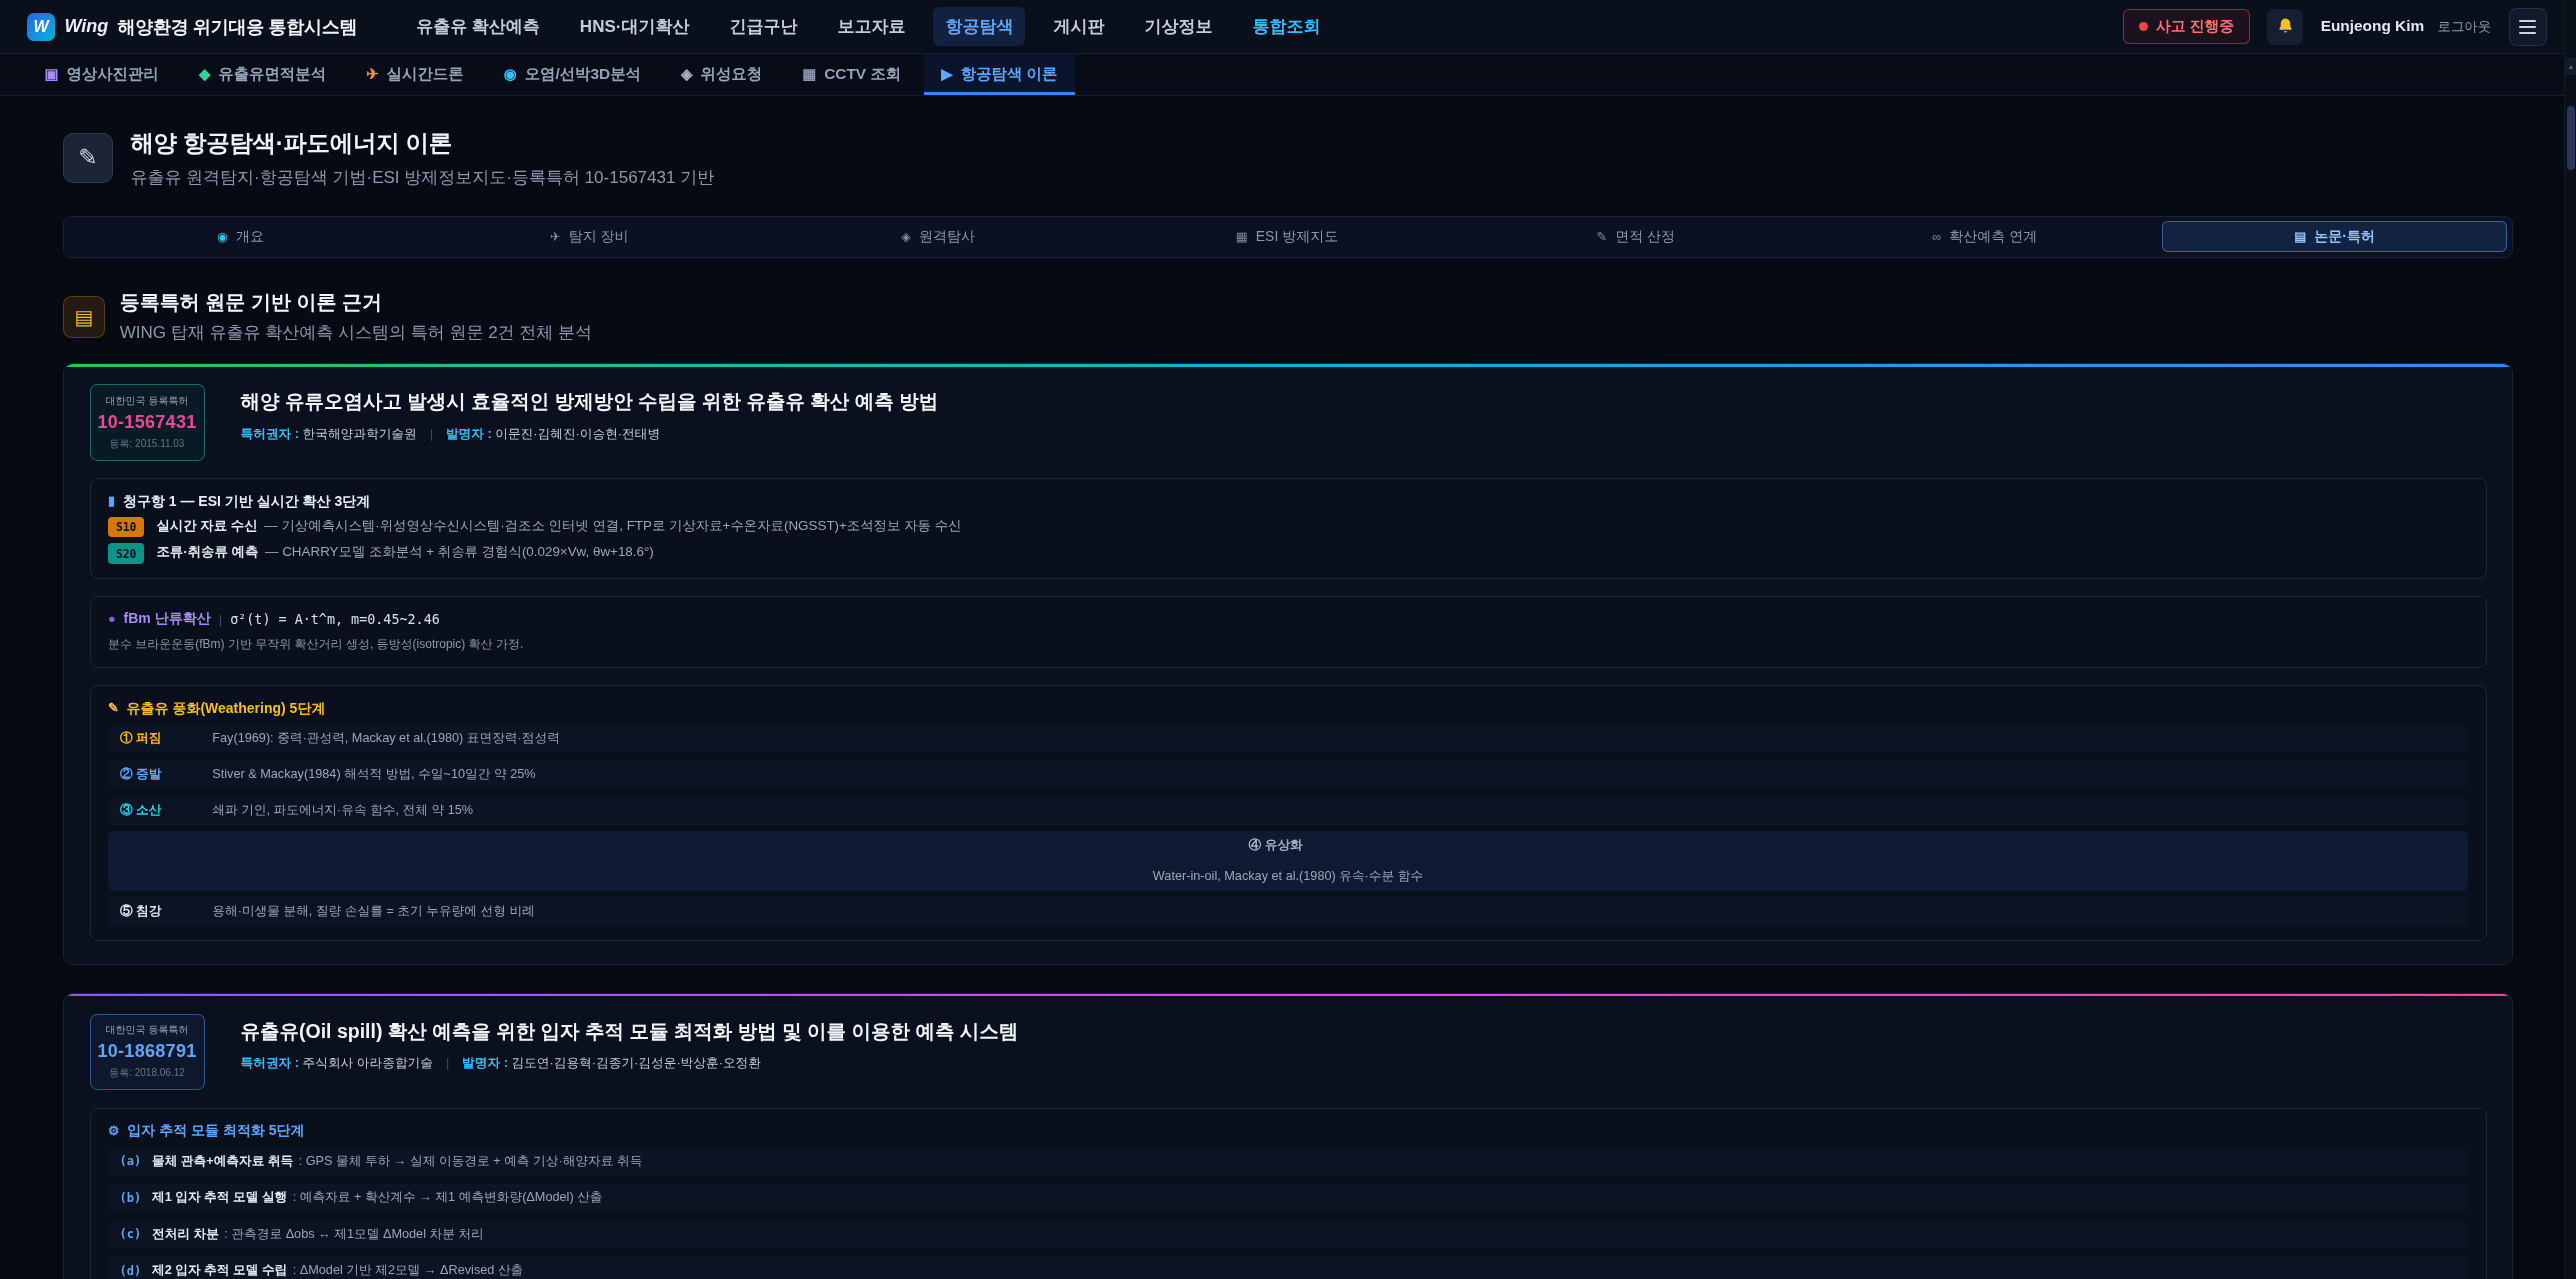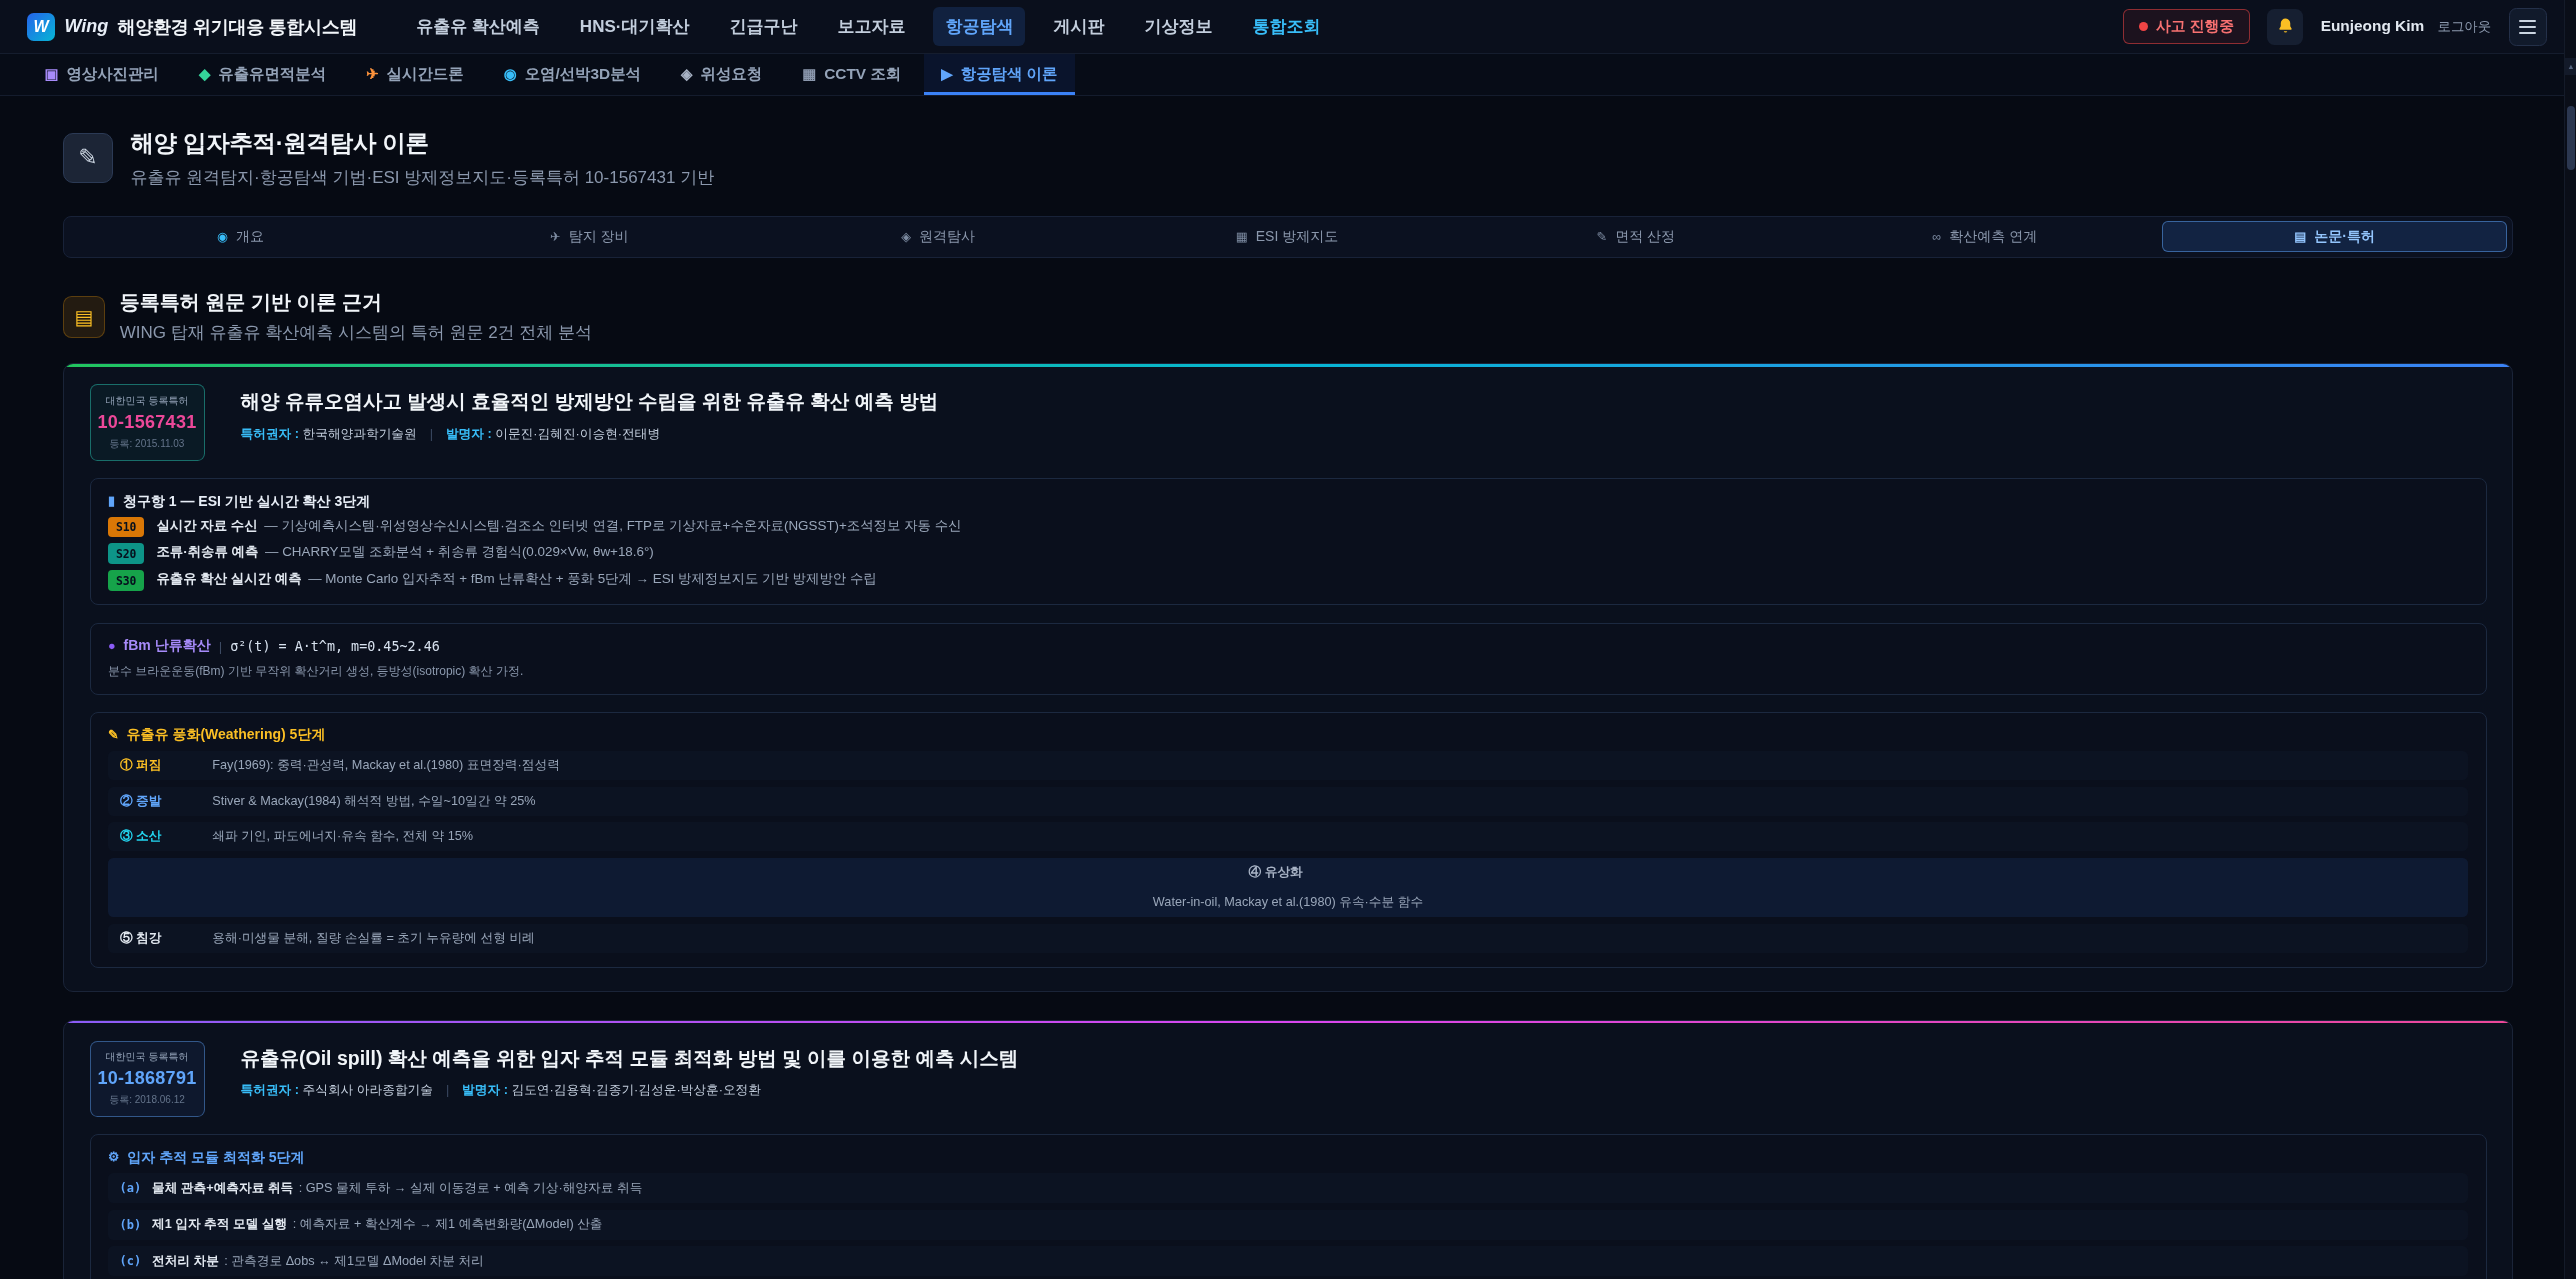--- a/index.html
+++ b/index.html
@@ -277,21 +277,21 @@
     <span class="sn-icon">▶</span>
     <span>항공탐색 이론</span>
   </a>
 </nav>
 
 <main class="content">
 
   <div class="page-header">
     <div class="page-icon">✎</div>
     <div>
-      <h1 class="page-title">해양 입자추적·원격탐사 이론</h1>
+      <h1 class="page-title">해양 항공탐색·파도에너지 이론</h1>
       <div class="page-subtitle">유출유 원격탐지·항공탐색 기법·ESI 방제정보지도·등록특허 10-1567431 기반</div>
     </div>
   </div>
 
   <div class="tab-bar">
     <a class="tab">
       <span class="t-icon">◉</span>
       <span>개요</span>
     </a>
     <a class="tab">
@@ -353,24 +353,20 @@
         <span>청구항 1 — ESI 기반 실시간 확산 3단계</span>
       </div>
       <div class="claim-row">
         <span class="claim-badge s10">S10</span>
         <p class="row-text"><span class="row-title">실시간 자료 수신</span><span class="row-desc">— 기상예측시스템·위성영상수신시스템·검조소 인터넷 연결, FTP로 기상자료+수온자료(NGSST)+조석정보 자동 수신</span></p>
       </div>
       <div class="claim-row">
         <span class="claim-badge s20">S20</span>
         <p class="row-text"><span class="row-title">조류·취송류 예측</span><span class="row-desc">— CHARRY모델 조화분석 + 취송류 경험식(0.029×Vw, θw+18.6°)</span></p>
       </div>
-      <div class="claim-row">
-        <span class="claim-badge s30">S30</span>
-        <p class="row-text"><span class="row-title">유출유 확산 실시간 예측</span><span class="row-desc">— Monte Carlo 입자추적 + fBm 난류확산 + 풍화 5단계 → ESI 방제정보지도 기반 방제방안 수립</span></p>
-      </div>
     </div>
 
     <div class="panel">
       <div class="fbm-head">
         <span class="ph-icon purple">●</span>
         <span class="fbm-name">fBm 난류확산</span>
         <span class="fbm-sep">|</span>
         <span class="fbm-formula">σ²(t) = A·t^m, m=0.45~2.46</span>
       </div>
       <div class="fbm-desc">분수 브라운운동(fBm) 기반 무작위 확산거리 생성, 등방성(isotropic) 확산 가정.</div>

